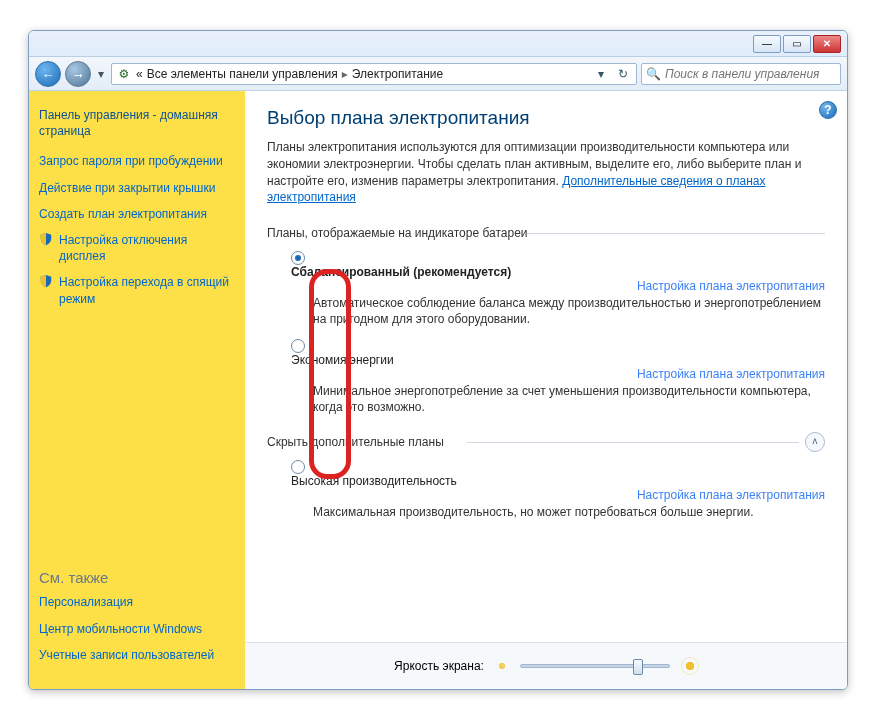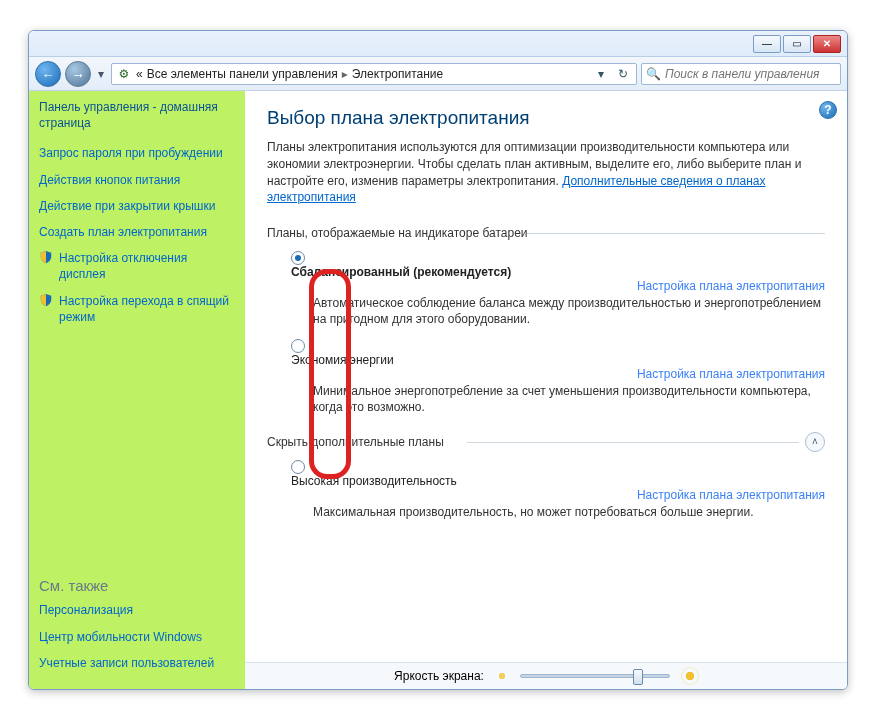--- a/index.html
+++ b/index.html
@@ -17,21 +17,21 @@
   .addr-icon { width:16px;height:16px;display:flex;align-items:center;justify-content:center;font-size:12px;color:#2a6e2a;}
   .addr-sep { color:#666; }
   .addr-seg { color:#222; white-space:nowrap; }
   .addr-end { margin-left:auto; display:flex; gap:4px; }
   .addr-btn { width:18px;height:18px;display:flex;align-items:center;justify-content:center;color:#356;}
   .search-bar { width:200px;height:22px;border:1px solid #9db7d4;background:#fff;display:flex;align-items:center;padding:0 4px;border-radius:2px; }
   .search-bar input { border:none;outline:none;width:100%;font-size:12px;color:#888;font-style:italic;background:transparent;}
   .search-icon {color:#567;font-size:12px;margin-right:4px;}
 
   .body-area { position:absolute; top:60px; bottom:0; left:0; right:0; display:flex; }
-  .sidebar { width:216px; background:#bef264; padding:8px 10px; display:flex; flex-direction:column; }
+  .sidebar { width:216px; background:#fde047; padding:16px 10px; display:flex; flex-direction:column; }
   .sidebar .top-links { flex:0 0 auto; }
   .side-link { display:block; color:#0066cc; margin-bottom:10px; line-height:1.35; cursor:pointer; }
   .side-home { color:#0b5394; margin-bottom:14px; line-height:1.35; cursor:pointer;}
   .side-icon-row { display:flex; gap:6px; align-items:flex-start; color:#0066cc; margin-bottom:10px;}
   .side-icon { width:14px;height:14px;flex-shrink:0;display:flex;align-items:center;justify-content:center;}
   .see-also { margin-top:auto; padding-top:10px; }
   .see-also-title { color:#6a7a8a; font-size:15px; margin-bottom:8px; }
 
   .main { flex:1; background:#fff; position:relative; padding:16px 22px 60px 22px; overflow:hidden; }
   .help-icon { position:absolute; right:10px; top:10px; width:18px;height:18px;border-radius:50%;background:radial-gradient(circle at 30% 30%,#6fb5f0,#1a6bb5);color:#fff;display:flex;align-items:center;justify-content:center;font-size:12px;font-weight:bold;border:1px solid #2e6fa8;}
@@ -49,21 +49,21 @@
   .plan-head { display:flex; align-items:flex-start;flex-direction:column; }
   .plan-radio { width:14px;height:14px;margin-right:8px;margin-top:1px;flex-shrink:0;border:1px solid #6a8aa8;border-radius:50%;background:#fff;position:relative;display:inline-block;}
   .plan-radio.checked::after { content:"";position:absolute;left:3px;top:3px;width:6px;height:6px;border-radius:50%;background:#1a6bb5;}
   .plan-name { font-weight:400; color:#222; }
   .plan-name.bold { font-weight:700; }
   .plan-link { margin-left:auto; color:#3b82f6; cursor:pointer;}
   .plan-desc { margin-left:22px; color:#333; line-height:1.35; margin-top:2px;}
 
   .highlight { position:absolute; left:280px; top:238px; width:42px; height:210px; border:5px solid #d22; border-radius:18px; pointer-events:none; z-index:10; }
 
-  .brightness-bar { position:absolute; left:216px; right:0; bottom:0; height:27px; border-top:1px solid #d8e2ec; background:#f6f9fc; display:flex; align-items:center; justify-content:center; gap:12px; }
+  .brightness-bar { position:absolute; left:216px; right:0; bottom:0; height:47px; border-top:1px solid #d8e2ec; background:#f6f9fc; display:flex; align-items:center; justify-content:center; gap:12px; }
   .bright-icon { width:14px;height:14px;border-radius:50%;}
   .bright-lo { background:radial-gradient(circle,#f0d060 35%,transparent 40%); width:12px;height:12px;}
   .bright-hi { background:radial-gradient(circle,#f0c030 35%,transparent 40%); width:16px;height:16px; box-shadow:0 0 0 1px rgba(240,192,48,.3);}
   .slider-track { width:150px;height:4px;background:#c8d4e2;border:1px solid #9db7d4;border-radius:2px;position:relative;}
   .slider-thumb { position:absolute;top:-6px;width:10px;height:16px;background:linear-gradient(#f7fbff,#d0e0f0);border:1px solid #6a8aa8;border-radius:2px;}
 </style>
 </head>
 <body>
 
 <div class="outer-frame">
@@ -96,21 +96,20 @@
       <input placeholder="Поиск в панели управления" style="">
     </div>
   </div>
 
   <div class="body-area">
 
     <div class="sidebar">
       <div class="top-links">
         <div class="side-home">Панель управления - домашняя страница</div>
         <a class="side-link">Запрос пароля при пробуждении</a>
-        <a class="side-link">Действия кнопок питания</a>
         <a class="side-link">Действие при закрытии крышки</a>
         <a class="side-link">Создать план электропитания</a>
         <div class="side-icon-row">
           <span class="side-icon">
             <svg viewBox="0 0 16 16" width="14" height="14">
                 <path fill="#1a6bb5" d="M8 1l6 2v4c0 4-3 7-6 8-3-1-6-4-6-8V3z"></path>
                 <path fill="#f0c030" d="M8 1v14c-3-1-6-4-6-8V3z"></path>
               </svg>
           </span>
           <a class="side-link" style="margin:0">Настройка отключения дисплея</a>

